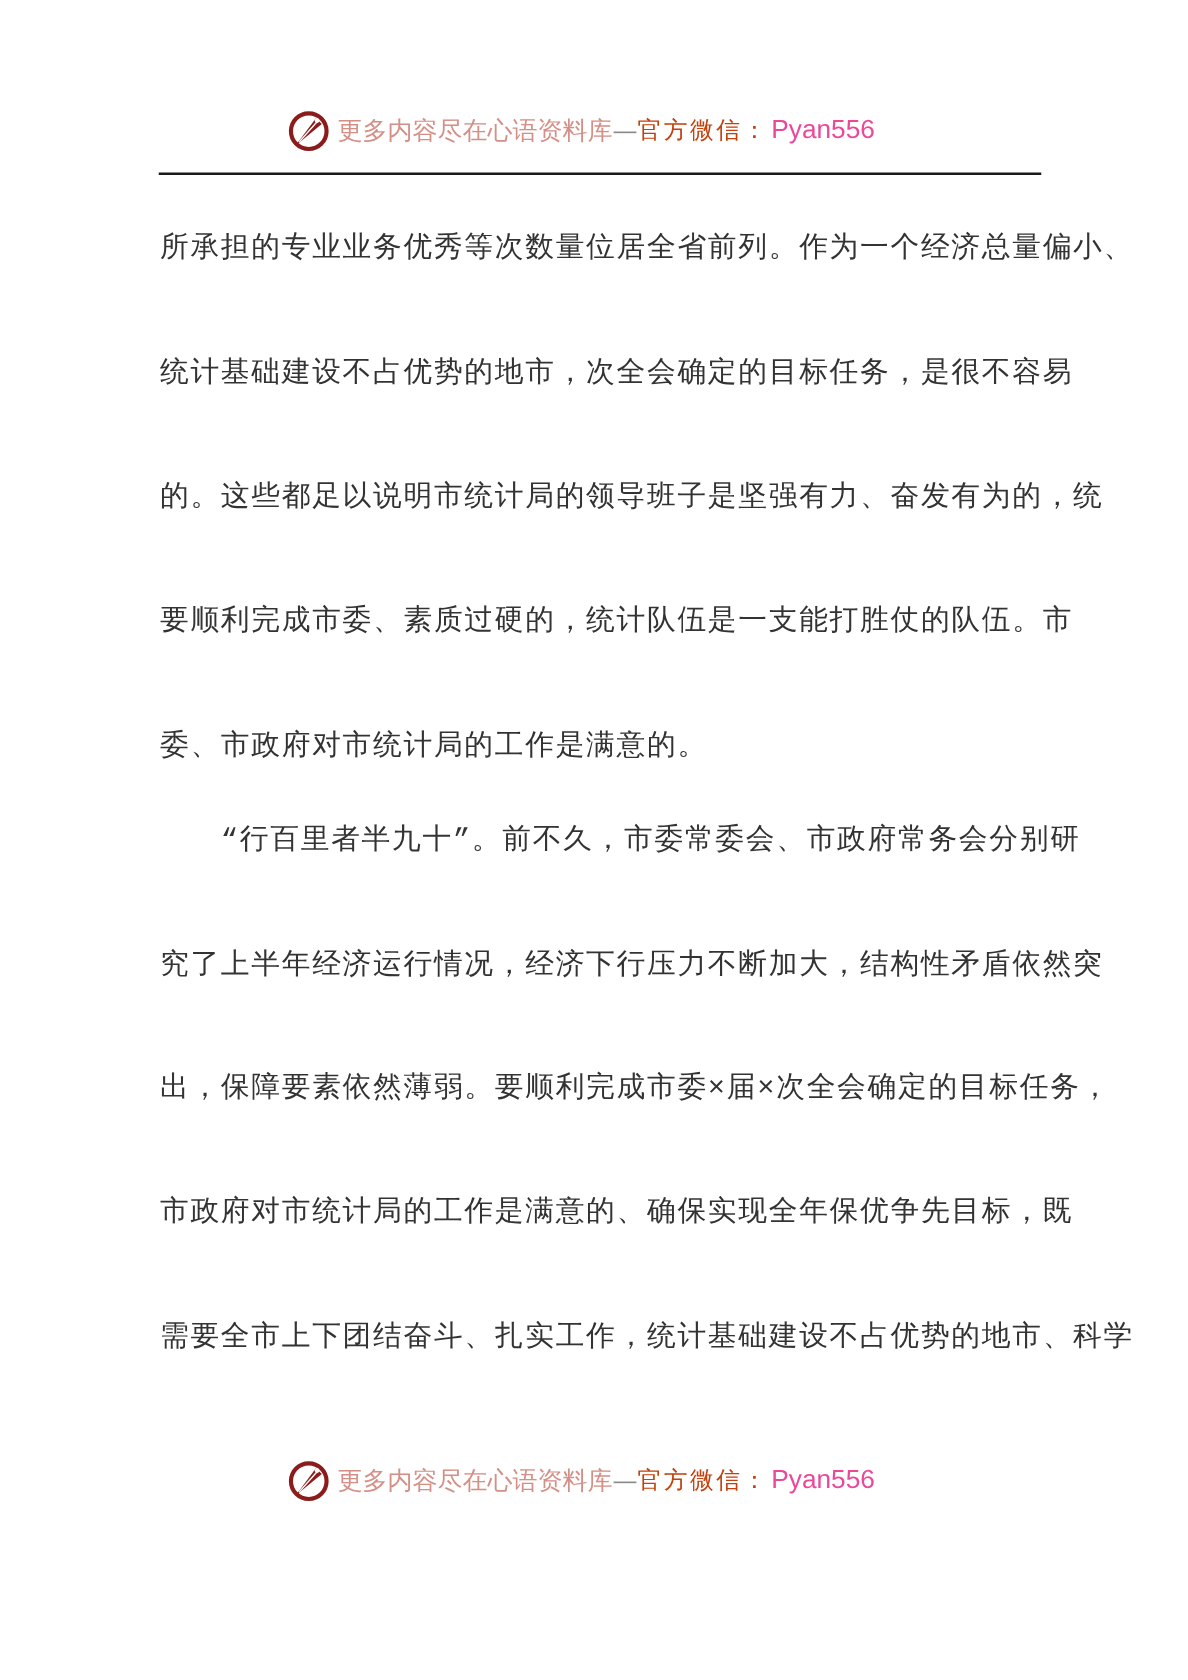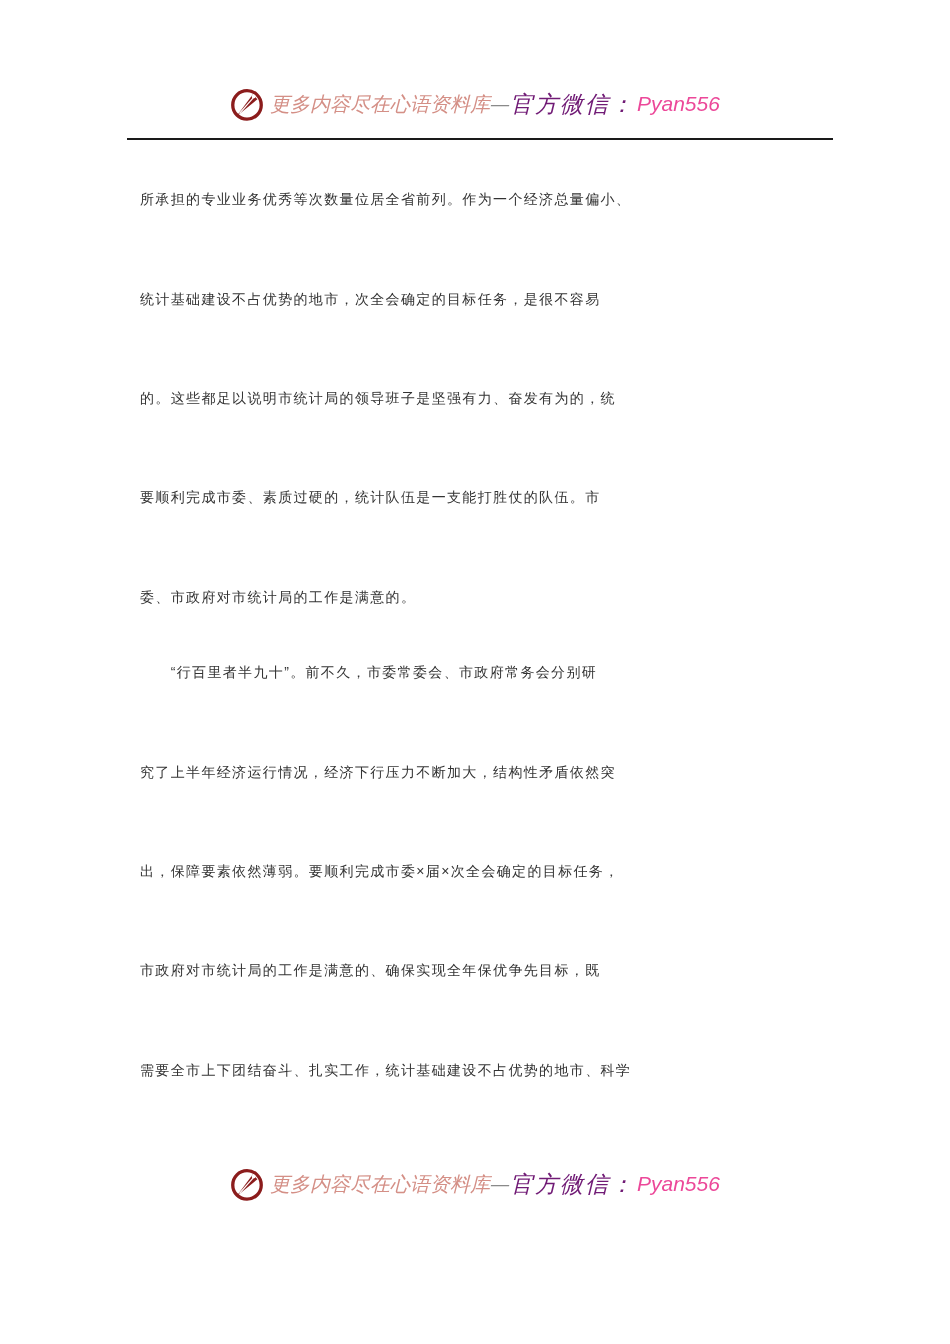--- a/index.html
+++ b/index.html
@@ -14,21 +14,20 @@
       overflow: hidden;
       font-family: "DejaVu Sans", sans-serif;
     }
     .banner {
       position: absolute;
       left: 228px;
       height: 44px;
       display: flex;
       align-items: center;
       white-space: nowrap;
-      font-style: italic;
     }
     .banner-top { top: 82px; }
     .banner-bottom { top: 1162px; }
     .logo {
       width: 38px;
       height: 38px;
       margin-right: 4px;
       flex: none;
     }
     .banner-red {
@@ -37,22 +36,22 @@
       color: #d48f86;
       letter-spacing: 0px;
     }
     .banner-dash {
       color: #8a8a8a;
       font-size: 20px;
       font-family: "DejaVu Serif", serif;
     }
     .banner-gray {
       font-family: "DejaVu Serif", serif;
-      font-size: 23px;
-      color: #701a75;
+      font-size: 19px;
+      color: #c2410c;
       letter-spacing: 2px;
     }
     .banner-id {
       font-family: "Liberation Sans", sans-serif;
       font-size: 21px;
       color: #ec4899;
       margin-left: 2px;
     }
     .rule {
       position: absolute;
@@ -63,24 +62,24 @@
       background: #1a1a1a;
     }
     .body-text {
       position: absolute;
       left: 128px;
       top: 0;
       width: 712px;
     }
     .line {
       position: absolute;
-      left: 12px;
+      left: 0;
       white-space: nowrap;
-      font-family: Liberation Sans, sans-serif;
-      font-size: 14px;
+      font-family: Liberation Mono, monospace;
+      font-size: 23px;
       color: #333333;
       letter-spacing: 1.35px;
       line-height: 30px;
     }
   </style>
 </head>
 <body>
 
 <div class="banner banner-top">
   <svg class="logo" viewBox="0 0 40 40">

